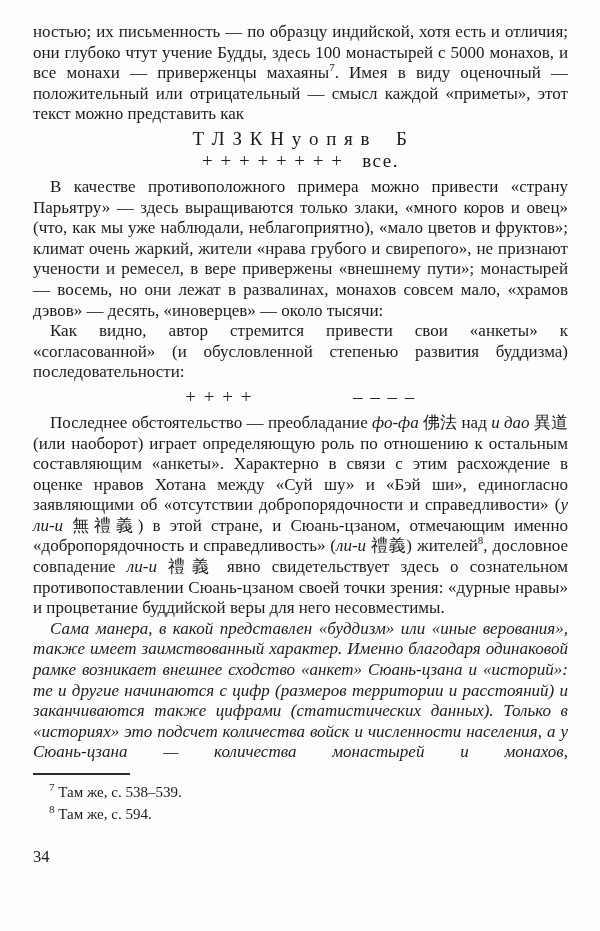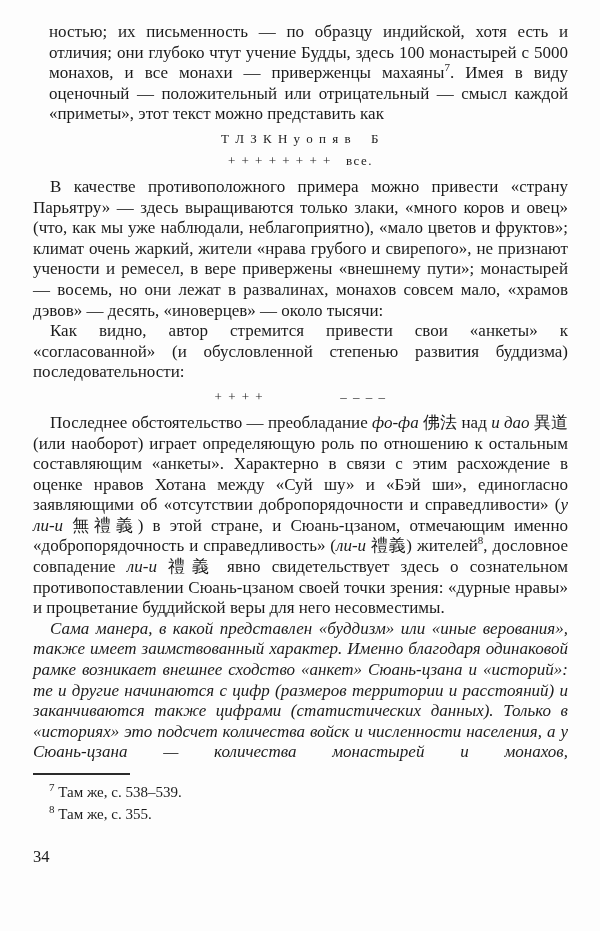--- a/index.html
+++ b/index.html
@@ -15,34 +15,34 @@
     width: 600px; height: 931px;
     padding: 22px 32px 0 33px;
   }
   p.body {
     margin: 0;
     font-size: 17px;
     line-height: 20.6px;
     text-align: justify;
     text-indent: 17px;
   }
-  p.body.noindent { text-indent: 0; margin-left: 16px; }
+  p.body.noindent { text-indent: 0; }
   p.body.fulljust { text-align-last: justify; font-style: italic; }
   sup.fnref {
     font-size: 11px;
     line-height: 0;
     vertical-align: super;
   }
   .formula {
     text-align: center;
     margin: 3px 0 5px 0;
   }
   .formula .fl {
     white-space: pre;
-    font-size: 13px;
+    font-size: 19px;
     line-height: 22px;
     letter-spacing: 1.5px;
   }
   .fnsep {
     width: 97px;
     border-top: 2px solid #2b2b2b;
     margin: 10px 0 7px 0;
   }
   .footnote {
     font-size: 15px;
@@ -76,17 +76,17 @@
   </div>
 
   <p class="body"><span>Последнее обстоятельство — преобладание </span><i>фо-фа</i><span> 佛法 над </span><i>и дао</i><span> 異道 (или наоборот) играет определяющую роль по отношению к остальным составляющим «анкеты». Характерно в связи с этим расхождение в оценке нравов Хотана между «Суй шу» и «Бэй ши», единогласно заявляющими об «отсутствии добропорядочности и справедливости» (</span><i>у ли-и</i><span> 無禮義) в этой стране, и Сюань-цзаном, отмечающим именно «добропорядочность и справедливость» (</span><i>ли-и</i><span> 禮義) жителей</span><sup class="fnref">8</sup><span>, дословное совпадение </span><i>ли-и</i><span> 禮義 явно свидетельствует здесь о сознательном противопоставлении Сюань-цзаном своей точки зрения: «дурные нравы» и процветание буддийской веры для него несовместимы.</span></p>
 
   <p class="body fulljust">Сама манера, в какой представлен «буддизм» или «иные верования», также имеет заимствованный характер. Именно благодаря одинаковой рамке возникает внешнее сходство «анкет» Сюань-цзана и «историй»: те и другие начинаются с цифр (размеров территории и расстояний) и заканчиваются также цифрами (статистических данных). Только в «историях» это подсчет количества войск и численности населения, а у Сюань-цзана — количества монастырей и монахов,</p>
 
   <div class="fnsep"></div>
 
   <div class="footnote"><sup class="fnref">7</sup> <span>Там же, с. 538–539.</span></div>
 
-  <div class="footnote"><sup class="fnref">8</sup> <span>Там же, с. 355.</span></div>
+  <div class="footnote"><sup class="fnref">8</sup> <span>Там же, с. 594.</span></div>
 
   <div class="pagenum">34</div>
 
 </div>
 
 </body></html>

